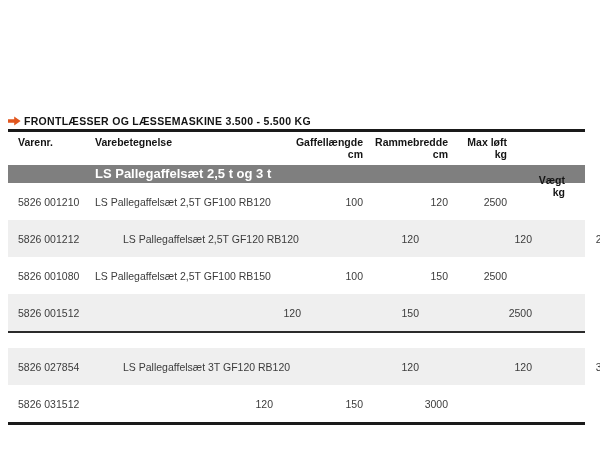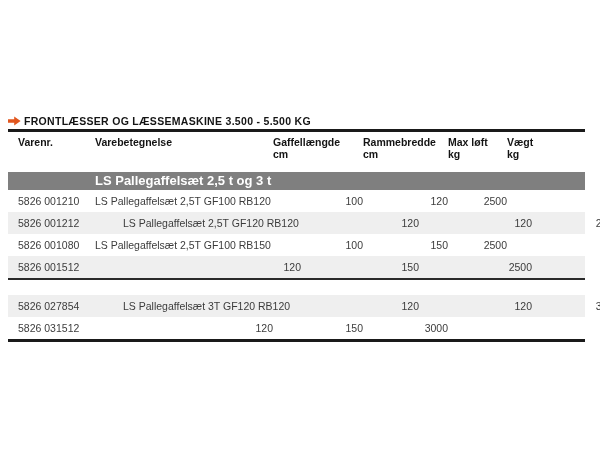--- a/index.html
+++ b/index.html
@@ -37,39 +37,39 @@
   }
 
   .rule-thick { height: 3px; background: var(--rule); }
   .rule-mid   { height: 2px; background: #2a2a2a; }
 
   .grid-cols {
     display: grid;
     grid-template-columns: 87px 178px 90px 85px 59px 78px;
   }
 
-  .header-row { padding-top: 4px; height: 40px; }
+  .header-row { padding-top: 4px; height: 33px; }
   .hcell { font-size: 10.5px; font-weight: bold; color: #141414; line-height: 12px; }
   .hcell.c0 { padding-left: 10px; }
-  .hcell.num { text-align: left; }
-  .hcell.c5 { padding-right: 20px; }
+  .hcell.num { text-align: right; }
+  .hcell.c5 { padding-right: 20px; margin-top: 38px; }
   .hunit { min-height: 12px; }
 
   .band {
     height: 18px;
     background: var(--band-bg);
     color: #ffffff;
     font-size: 13px;
     font-weight: bold;
     line-height: 18px;
     padding-left: 87px;
     white-space: nowrap;
   }
 
-  .row { height: 22px; align-items: center; }
+  .row { height: 37px; align-items: center; }
   .row.alt { background: var(--alt-bg); gap: 28px; }
   .cell {
     font-size: 10.5px;
     color: var(--text);
     white-space: nowrap;
     overflow: hidden;
   }
   .cell.c0 { padding-left: 10px; }
   .cell.num { text-align: right; }
   .cell.c5 { padding-right: 20px; }

